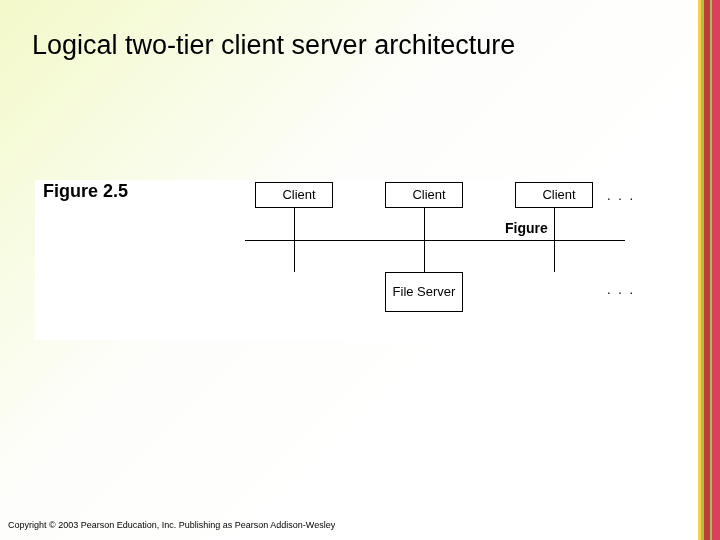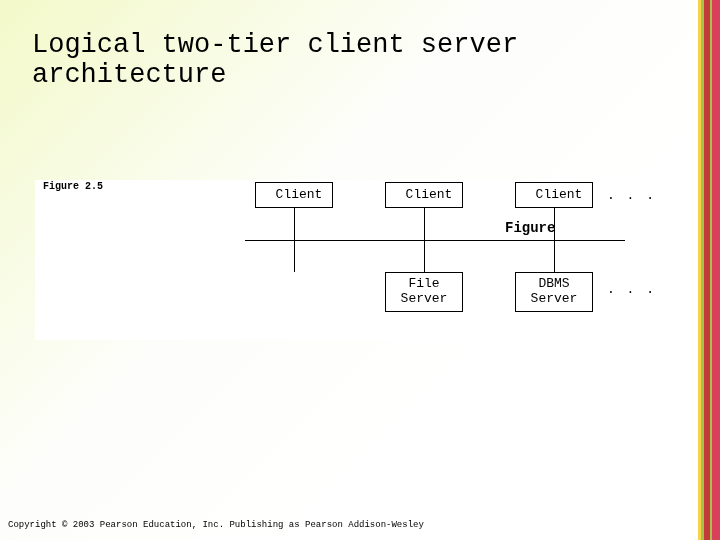--- a/index.html
+++ b/index.html
@@ -1,15 +1,15 @@
 <!DOCTYPE html>
 <html><head>
 <meta charset="utf-8">
 <style>
-  * { margin: 0; padding: 0; box-sizing: border-box; font-family: Liberation Mono, monospace; }
+  * { margin: 0; padding: 0; box-sizing: border-box; }
   html, body { width: 720px; height: 540px; overflow: hidden; font-family: Arial, Helvetica, sans-serif; }
   .slide {
     width: 720px; height: 540px; position: relative;
     background: linear-gradient(135deg, #f3f9c9 0%, #fdfefb 40%, #ffffff 70%);
   }
   .stripe {
     position: absolute; top: 0; right: 0; width: 22px; height: 540px;
     display: flex; flex-direction: row;
   }
   .stripe div { height: 100%; }
@@ -24,21 +24,21 @@
     font-size: 27px; color: #000; font-weight: normal;
   }
 
   .figure-area {
     position: absolute; top: 180px; left: 35px; width: 640px; height: 160px;
     background: #ffffff;
   }
 
   .caption {
     position: absolute; top: 0; left: 8px; width: 140px;
-    font-size: 10px; line-height: 1.3; color: #000;
+    font-size: 18px; line-height: 1.3; color: #000;
   }
   .caption .fignum { font-weight: bold; display: block; margin-bottom: 2px; }
 
   .diagram {
     position: absolute; top: 0; left: 180px; width: 450px; height: 140px;
   }
 
   .box {
     position: absolute; border: 1px solid #000; background: #fff;
     font-size: 13px; text-align: center; display: flex;
@@ -120,22 +120,20 @@
       <div class="line hline bus"></div>
       <div class="line vline d1"></div>
       <div class="line vline d2"></div>
       <div class="line vline d3"></div>
       <div class="line vline r1"></div>
       <div class="line vline r2"></div>
       <div class="line vline r3"></div>
 
       <div class="box big sB">File
 Server</div>
-      <div class="box big sC">DBMS
-Server</div>
       <div class="ellipsis e2">. . .</div>
 
     </div>
   </div>
 
   <div class="copyright">Copyright © 2003 Pearson Education, Inc. Publishing as Pearson Addison-Wesley</div>
 
 </div>
 
 </body></html>

